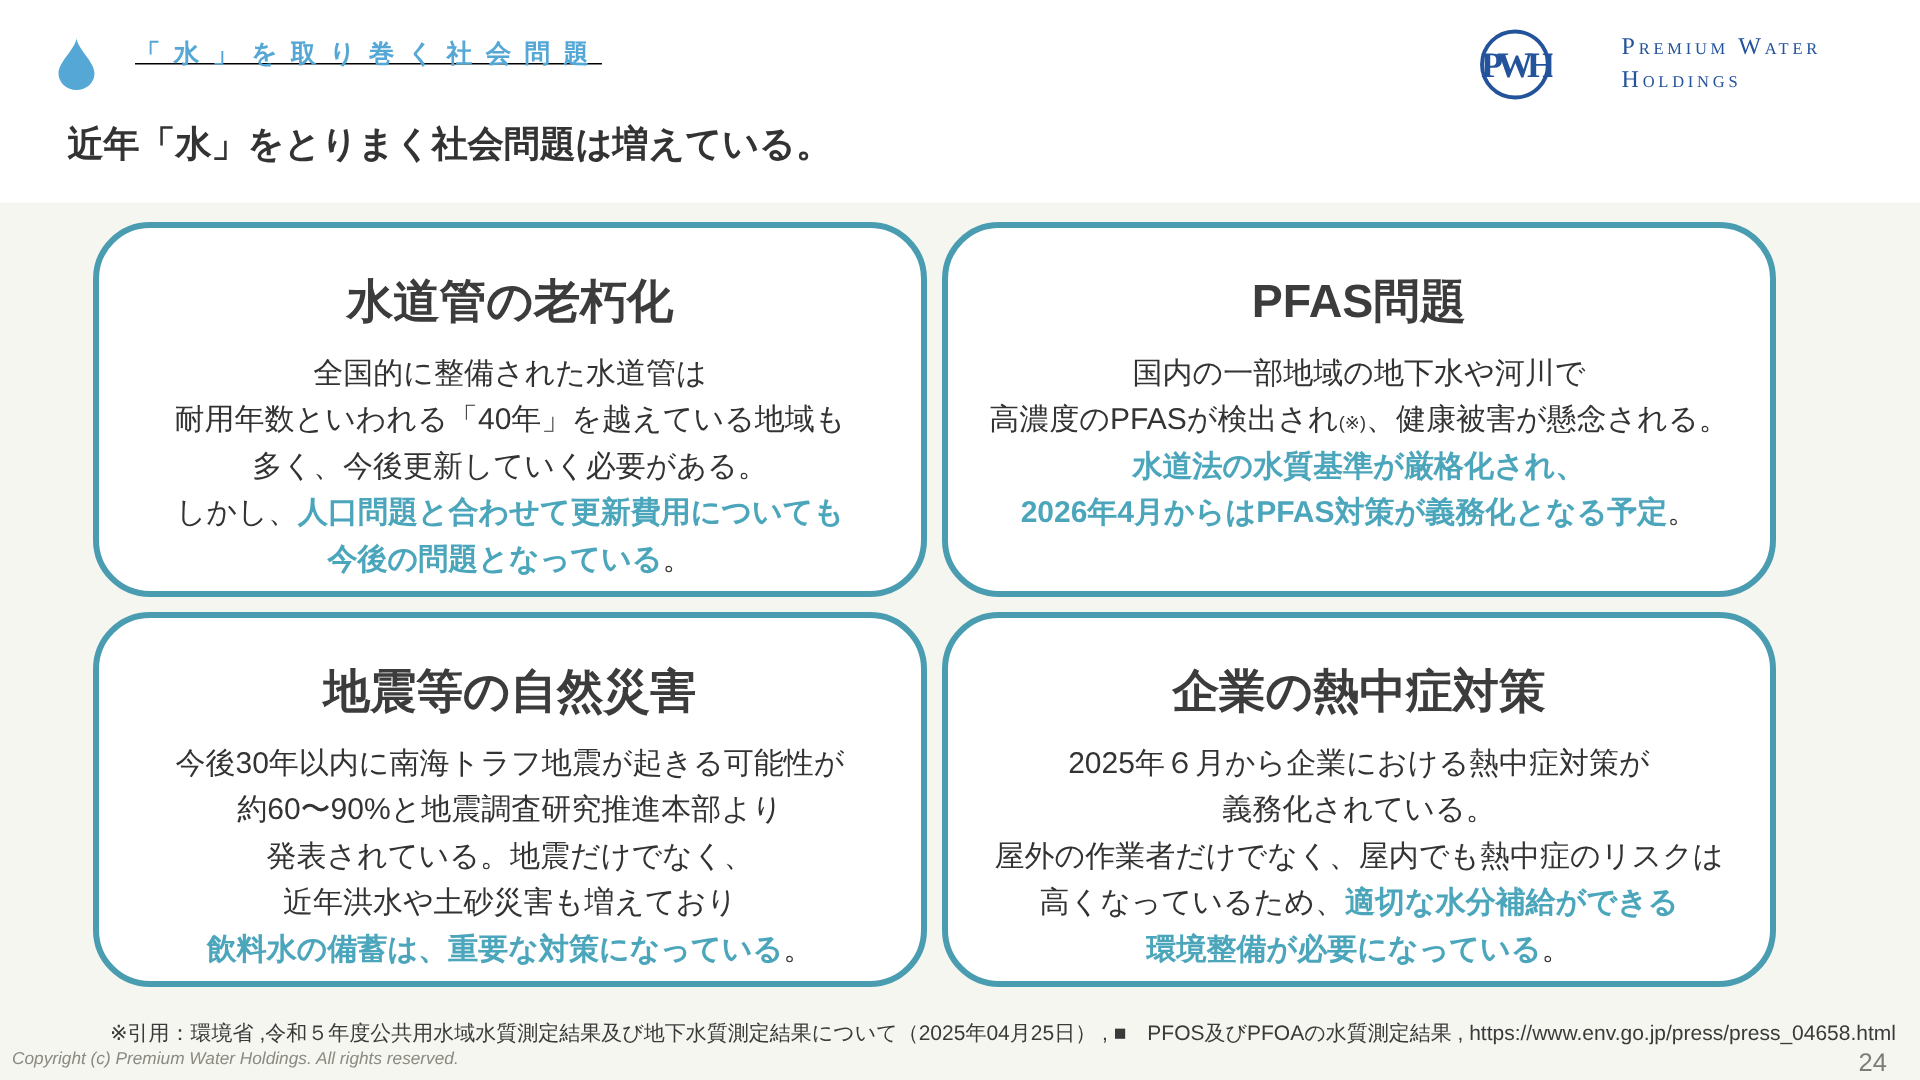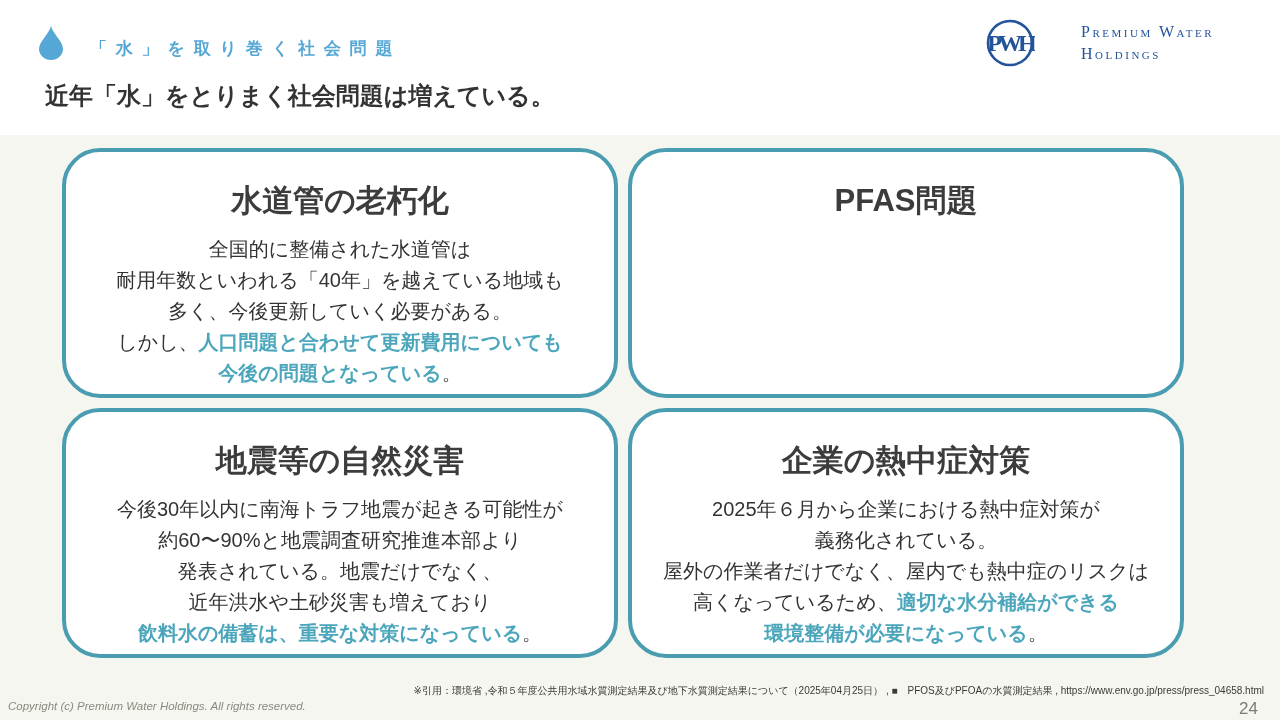--- a/index.html
+++ b/index.html
@@ -3,21 +3,21 @@
 <meta charset="utf-8">
 <style>
   html,body { margin:0; padding:0; background:#e8e8e8; }
   .slide {
     position:relative; width:1280px; height:720px; overflow:hidden;
     background:#ffffff; font-family:"Liberation Sans","DejaVu Sans",sans-serif;
   }
   .content-bg { position:absolute; left:0; top:135px; right:0; bottom:0; background:#f6f6f0; }
 
   
-  .header { position:absolute; top:24px; left:38px; display:flex; align-items:flex-end; }
+  .header { position:absolute; top:24px; left:38px; display:flex; align-items:flex-start;text-decoration:underline; }
   .drop { width:26px; height:36px; flex:0 0 auto; }
   .header-title {
     margin-left:26px; color:#55a7d5; font-weight:bold; font-size:17px;
     letter-spacing:0.52em; white-space:nowrap;
   }
   .subtitle { position:absolute; top:80px; left:45px; font-size:24px; font-weight:bold; color:#333333; }
 
   
   .logo { position:absolute; top:18px; right:66px; display:flex; align-items:center;gap:36px; }
   .logo-mono { width:50px; height:50px; }
@@ -35,21 +35,21 @@
     box-sizing:border-box; height:250px; background:#ffffff;
     border:4px solid #4a9db1; border-radius:38px; text-align:center; padding-top:18px;
   }
   .card-title { margin:10px 0 12px; font-size:31px; font-weight:bold; color:#3c3c3c; }
   .card-body { font-size:20px; color:#333333; line-height:1.55; }
   .card-body .line { white-space:nowrap; }
   .hl { color:#4ba6bc; font-weight:bold; }
   .small-note { font-size:12px; }
 
   
-  .citation { position:absolute; right:16px; bottom:22px; font-size:10px; color:#3a3a3a;text-align:center; }
+  .citation { position:absolute; right:16px; bottom:22px; font-size:14px; color:#3a3a3a;text-align:center; }
   .copyright { position:absolute; left:8px; bottom:8px; font-size:11.5px; color:#8a8a82;font-style:italic; }
   .page-number { position:absolute; right:22px; bottom:1px; font-size:17px; color:#7c7c74; }
 </style>
 </head>
 <body>
 
 <div class="slide">
   <div class="content-bg"></div>
 
   <div class="header">
@@ -79,20 +79,26 @@
           <div class="line"><span>全国的に整備された水道管は</span></div>
           <div class="line"><span>耐用年数といわれる「40年」を越えている地域も</span></div>
           <div class="line"><span>多く、今後更新していく必要がある。</span></div>
           <div class="line"><span>しかし、</span><span class="hl">人口問題と合わせて更新費用についても</span></div>
           <div class="line"><span class="hl">今後の問題となっている</span><span>。</span></div>
         </div>
     </section>
 
     <section class="card">
       <h2 class="card-title">PFAS問題</h2>
+      <div class="card-body">
+          <div class="line"><span>国内の一部地域の地下水や河川で</span></div>
+          <div class="line"><span>高濃度のPFASが検出され</span><span class="small-note">(※)</span><span>、健康被害が懸念される。</span></div>
+          <div class="line"><span class="hl">水道法の水質基準が厳格化され、</span></div>
+          <div class="line"><span class="hl">2026年4月からはPFAS対策が義務化となる予定</span><span>。</span></div>
+        </div>
     </section>
 
     <section class="card">
       <h2 class="card-title">地震等の自然災害</h2>
       <div class="card-body">
           <div class="line"><span>今後30年以内に南海トラフ地震が起きる可能性が</span></div>
           <div class="line"><span>約60〜90%と地震調査研究推進本部より</span></div>
           <div class="line"><span>発表されている。地震だけでなく、</span></div>
           <div class="line"><span>近年洪水や土砂災害も増えており</span></div>
           <div class="line"><span class="hl">飲料水の備蓄は、重要な対策になっている</span><span>。</span></div>

